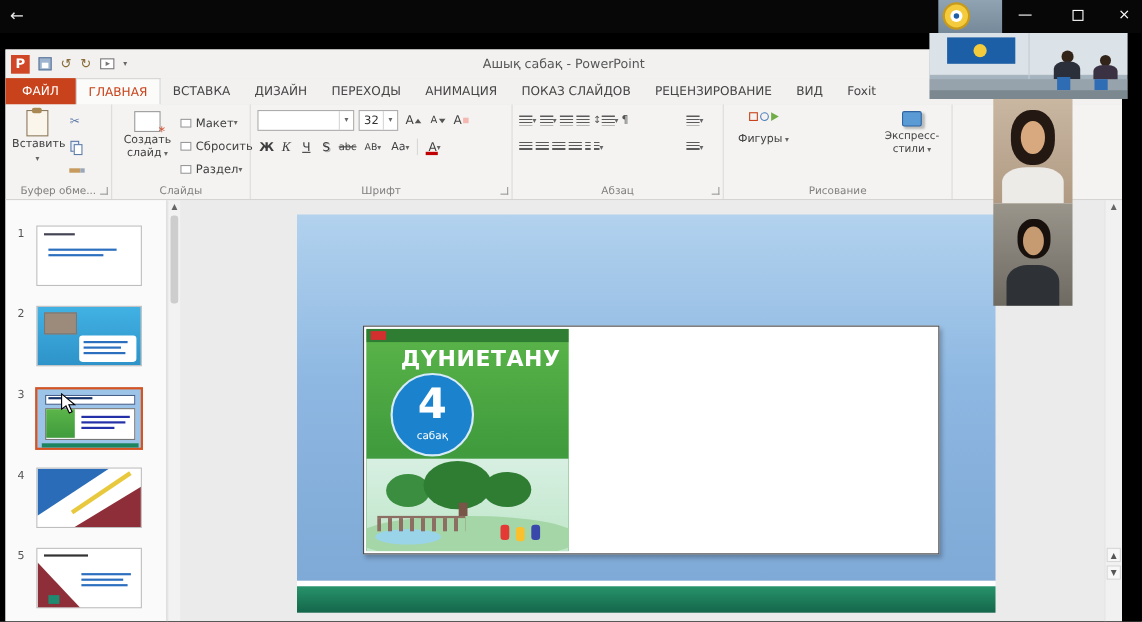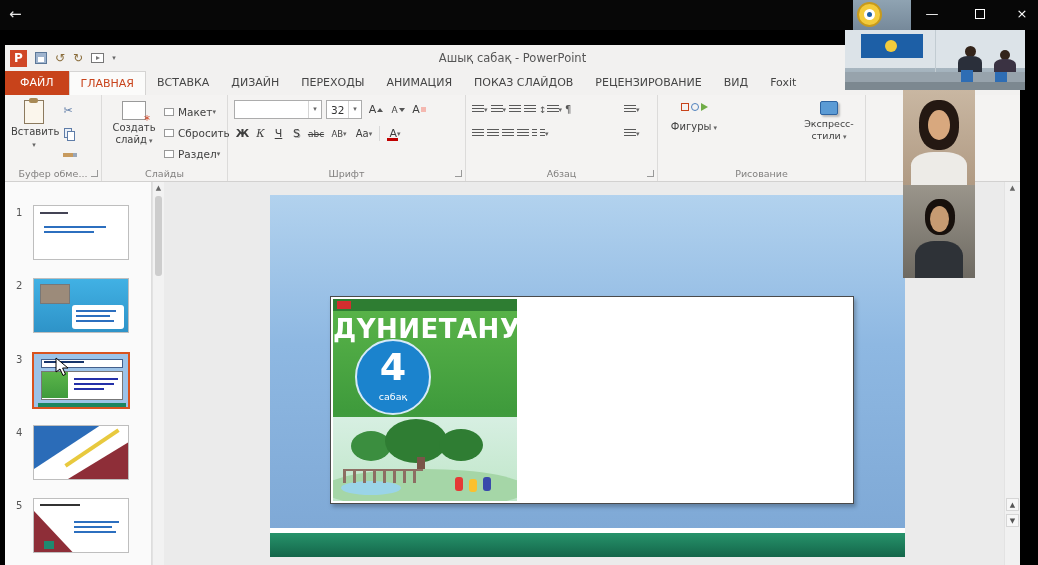--- a/index.html
+++ b/index.html
@@ -79,21 +79,21 @@
   #slide{left:265px;top:150px;width:635px;height:362px}
   .slide-blue{left:0;top:0;width:635px;height:333px;background:linear-gradient(180deg,#B2D2EE 0%,#8EB8E2 45%,#7FA9D6 100%)}
   .slide-white{left:0;top:333px;width:635px;height:5px;background:#fff}
   .slide-green{left:0;top:338px;width:635px;height:24px;background:linear-gradient(180deg,#27936B,#14664A)}
   .serif{font-family:"DejaVu Serif",serif}
   #titlebox{left:60px;top:37px;width:524px;height:45px;background:#fff;border:2px solid #17365D;box-shadow:3px 4px 5px rgba(50,50,50,.35);font-weight:bold;font-size:28px;color:#17356B;line-height:41px;padding-left:8px;white-space:nowrap}
   #contentbox{left:60px;top:101px;width:524px;height:208px;background:#fff;border:1px solid #4a4a4a;box-shadow:2px 3px 4px rgba(0,0,0,.25)}
   #book{left:2px;top:2px;width:184px;height:202px;background:linear-gradient(180deg,#5BB54A 0%,#3F9B3C 55%,#4FA45E 100%);overflow:hidden}
   #bookstrip{left:0;top:0;width:184px;height:12px;background:#2E7D32}
   #booklogo{left:4px;top:2px;width:14px;height:8px;background:#D32F2F}
-  #booktitle{left:0;top:15px;width:184px;text-align:center;color:#fff;font-weight:bold;font-size:26px;letter-spacing:.5px}
+  #booktitle{left:12px;top:15px;width:184px;text-align:center;color:#fff;font-weight:bold;font-size:20px;letter-spacing:.5px}
   #bookcircle{left:22px;top:40px;width:76px;height:76px;border-radius:50%;background:#1B83CD;border:2px solid #D6EAF8;text-align:center}
   #bookgrade{left:0;top:4px;width:72px;color:#fff;font-weight:bold;font-size:38px}
   #bookgradelabel{left:0;top:50px;width:72px;color:#fff;font-size:9.5px}
   #bookart{left:0;top:118px;width:184px;height:84px;background:linear-gradient(180deg,#D7EFE2,#BFE6C8)}
   .tree{position:absolute;background:#2F7D33;border-radius:50%}
   #bodytext{left:192px;top:26px;width:326px;text-align:center;font-weight:bold;font-size:17.5px;color:#2424B4;line-height:29px}
 
   
   .feed{z-index:30;overflow:hidden}
   #feed1{left:845px;top:30px;width:180px;height:60px;background:linear-gradient(180deg,#CBD5DC,#93A4B0)}

